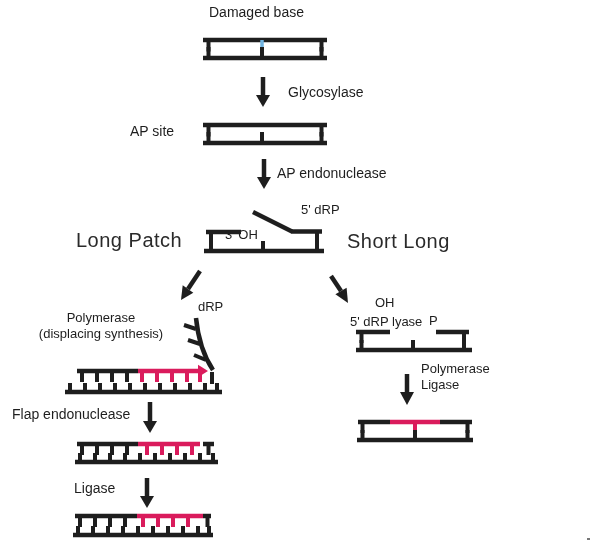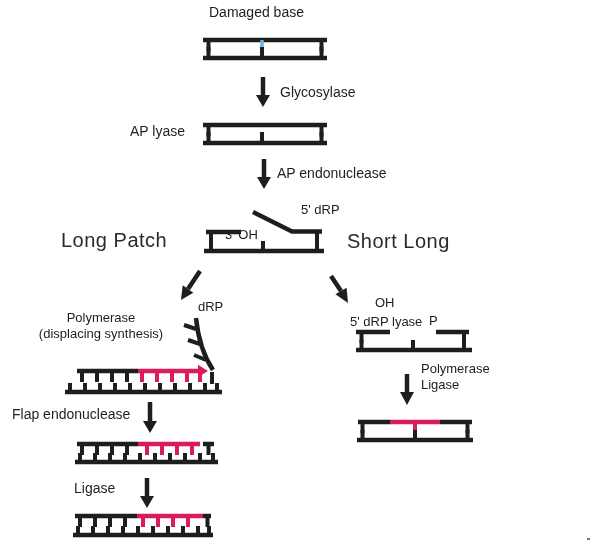--- a/index.html
+++ b/index.html
@@ -206,26 +206,26 @@
       <line class="tick red" x1="415" y1="422" x2="415" y2="433"></line>
       <line class="tick" x1="467.5" y1="422" x2="467.5" y2="433"></line>
       <line class="strand" x1="357" y1="440" x2="473" y2="440"></line>
       <line class="tick" x1="362.5" y1="430" x2="362.5" y2="440"></line>
       <line class="tick" x1="415" y1="430" x2="415" y2="440"></line>
       <line class="tick" x1="467.5" y1="430" x2="467.5" y2="440"></line>
     </g>
   </svg>
 
   <div class="lbl" style="left:209px; top:4px;">Damaged base</div>
-  <div class="lbl" style="left:280px; top:84px;">Glycosylase</div>
-  <div class="lbl" style="left:130px; top:123px;">AP lyase</div>
+  <div class="lbl" style="left:288px; top:84px;">Glycosylase</div>
+  <div class="lbl" style="left:130px; top:123px;">AP site</div>
   <div class="lbl" style="left:277px; top:165px;">AP endonuclease</div>
   <div class="lbl small" style="left:225px; top:212px;margin-top:16px;">3' OH</div>
   <div class="lbl small" style="left:281px; top:203px;margin-left:20px;">5' dRP</div>
-  <div class="lbl heading" style="left:61px; top:229px;">Long Patch</div>
+  <div class="lbl heading" style="left:76px; top:229px;">Long Patch</div>
   <div class="lbl heading" style="left:347px; top:230px;">Short Long</div>
   <div class="lbl small" style="left:350px; top:279px;margin-top:36px;">5' dRP lyase</div>
   <div class="lbl small" style="left:198px; top:300px;">dRP</div>
 
   <div class="lbl small block center" style="left:24px; top:310px; width:154px; line-height:16px;">
     <span>Polymerase</span>
     <span>(displacing synthesis)</span>
   </div>
 
   <div class="lbl small" style="left:375px; top:296px;">OH</div>

